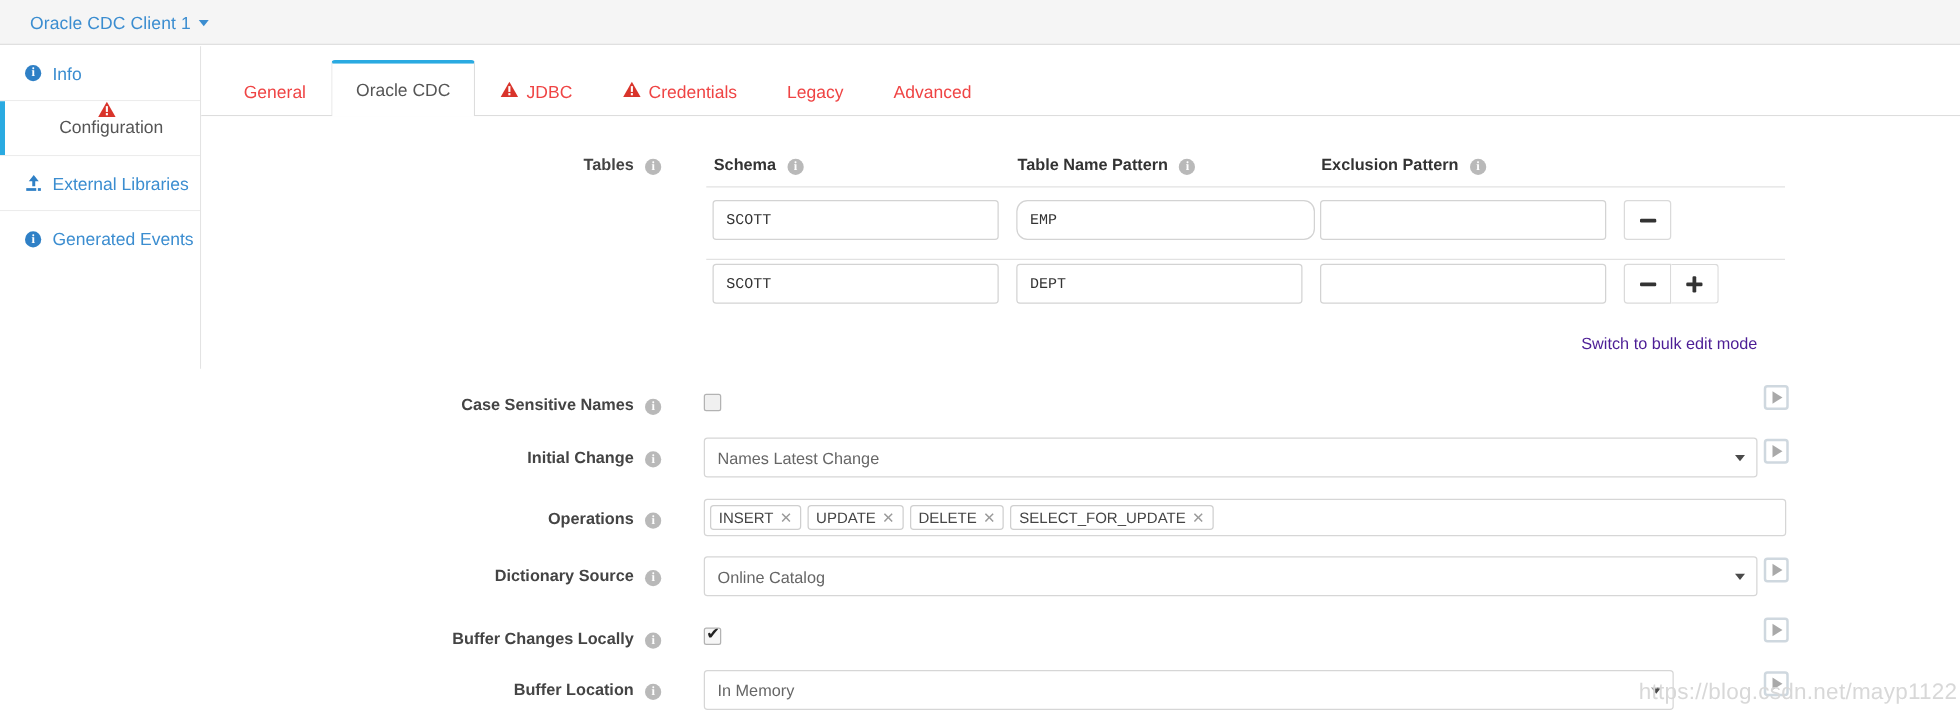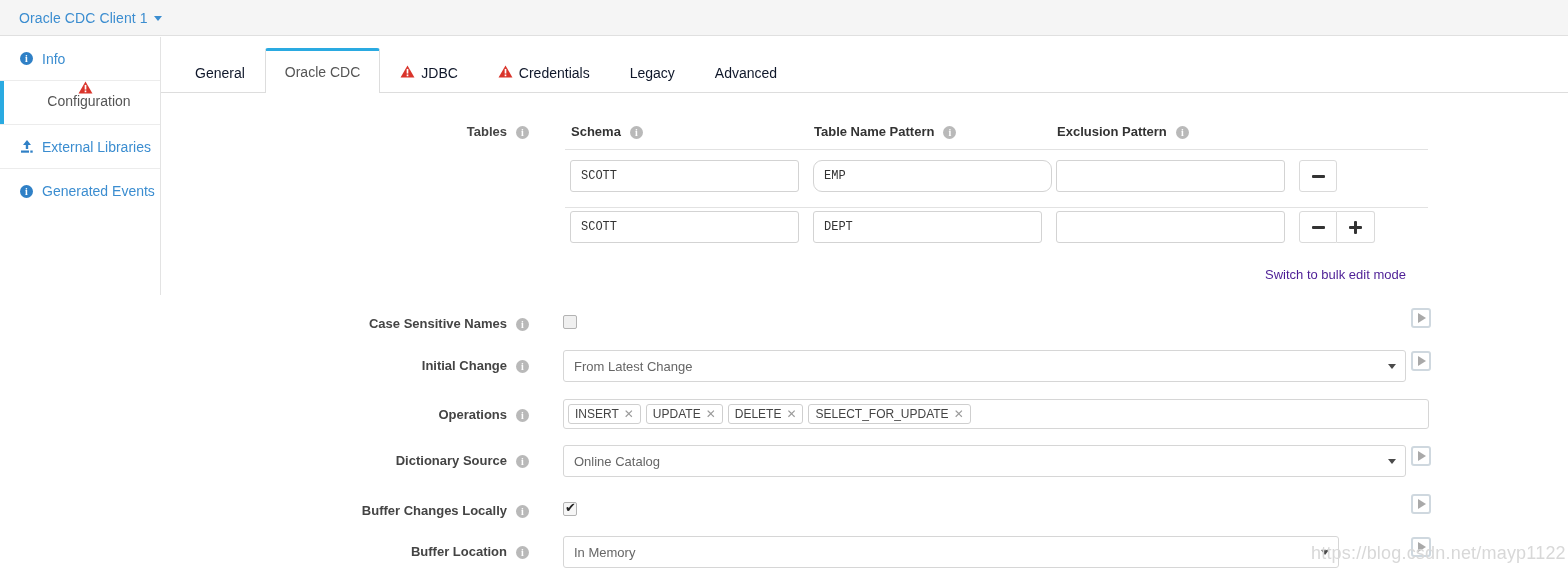--- a/index.html
+++ b/index.html
@@ -12,21 +12,21 @@
   }
   .app { position: relative; width: 1568px; height: 571px; background:#fff; }
 
   
   .titlebar {
     position:absolute; left:0; top:0; width:1568px; height:36px;
     background:#f5f5f5; border-bottom:1px solid #e0e0e0;
     display:flex; align-items:center;
   }
   .titlebar-title {
-    margin-left:19px; font-size:14px; color:#3b8dd0; letter-spacing:.1px;
+    margin-left:24px; font-size:14px; color:#3b8dd0; letter-spacing:.1px;
     cursor:pointer;
   }
   .caret-down {
     display:inline-block; margin-left:6px; vertical-align:middle;
     width:0;height:0;border-left:4px solid transparent;border-right:4px solid transparent;
     border-top:5px solid #3b8dd0;
   }
 
   
   .sidebar {
@@ -59,21 +59,21 @@
   .upl { display:inline-block; width:14px; height:13px; }
 
   
   .tabs {
     position:absolute; left:161px; top:37px; width:1407px; height:56px;
     border-bottom:1px solid #ddd; background:#fff;
   }
   .tabstrip { position:absolute; left:0; bottom:-1px; display:flex; align-items:flex-end; height:56px; padding-left:14px;}
   .tab {
     height:41px; display:flex; align-items:center; gap:6px;
-    padding:0 19px; font-size:14px; color:#0f172a; cursor:pointer;
+    padding:0 19px; font-size:14px; color:#ef4444; cursor:pointer;
     border:1px solid transparent; border-bottom:none; background:transparent;
     position:relative; white-space:nowrap;
   }
   .tab.active {
     color:#555; background:#fff;
     border-color:#ddd; border-top:3px solid #2aaae1;
     border-radius:3px 3px 0 0; height:45px;
   }
 
   
@@ -318,21 +318,21 @@
     <div class="field-label" style="left:0px; top:222px; width:368px;">
       <span>Case Sensitive Names</span><span class="lbl-i"><span class="i-grey">i</span></span>
     </div>
     <div class="chk" style="left:402px; top:222px;"></div>
     <div class="play-btn" style="left:1250px; top:215px;"></div>
 
     <div class="field-label" style="left:0px; top:264px; width:368px;">
       <span>Initial Change</span><span class="lbl-i"><span class="i-grey">i</span></span>
     </div>
     <div class="selbox" style="left:402px; top:257px; width:843px;">
-      <span>From Latest Change</span>
+      <span>Names Latest Change</span>
       <span class="sel-caret"></span>
     </div>
     <div class="play-btn" style="left:1250px; top:258px;"></div>
 
     <div class="field-label" style="left:0px; top:313px; width:368px;">
       <span>Operations</span><span class="lbl-i"><span class="i-grey">i</span></span>
     </div>
     <div class="tagbox" style="left:402px; top:306px; width:866px;">
       <span class="tag">
         <span>INSERT</span>

